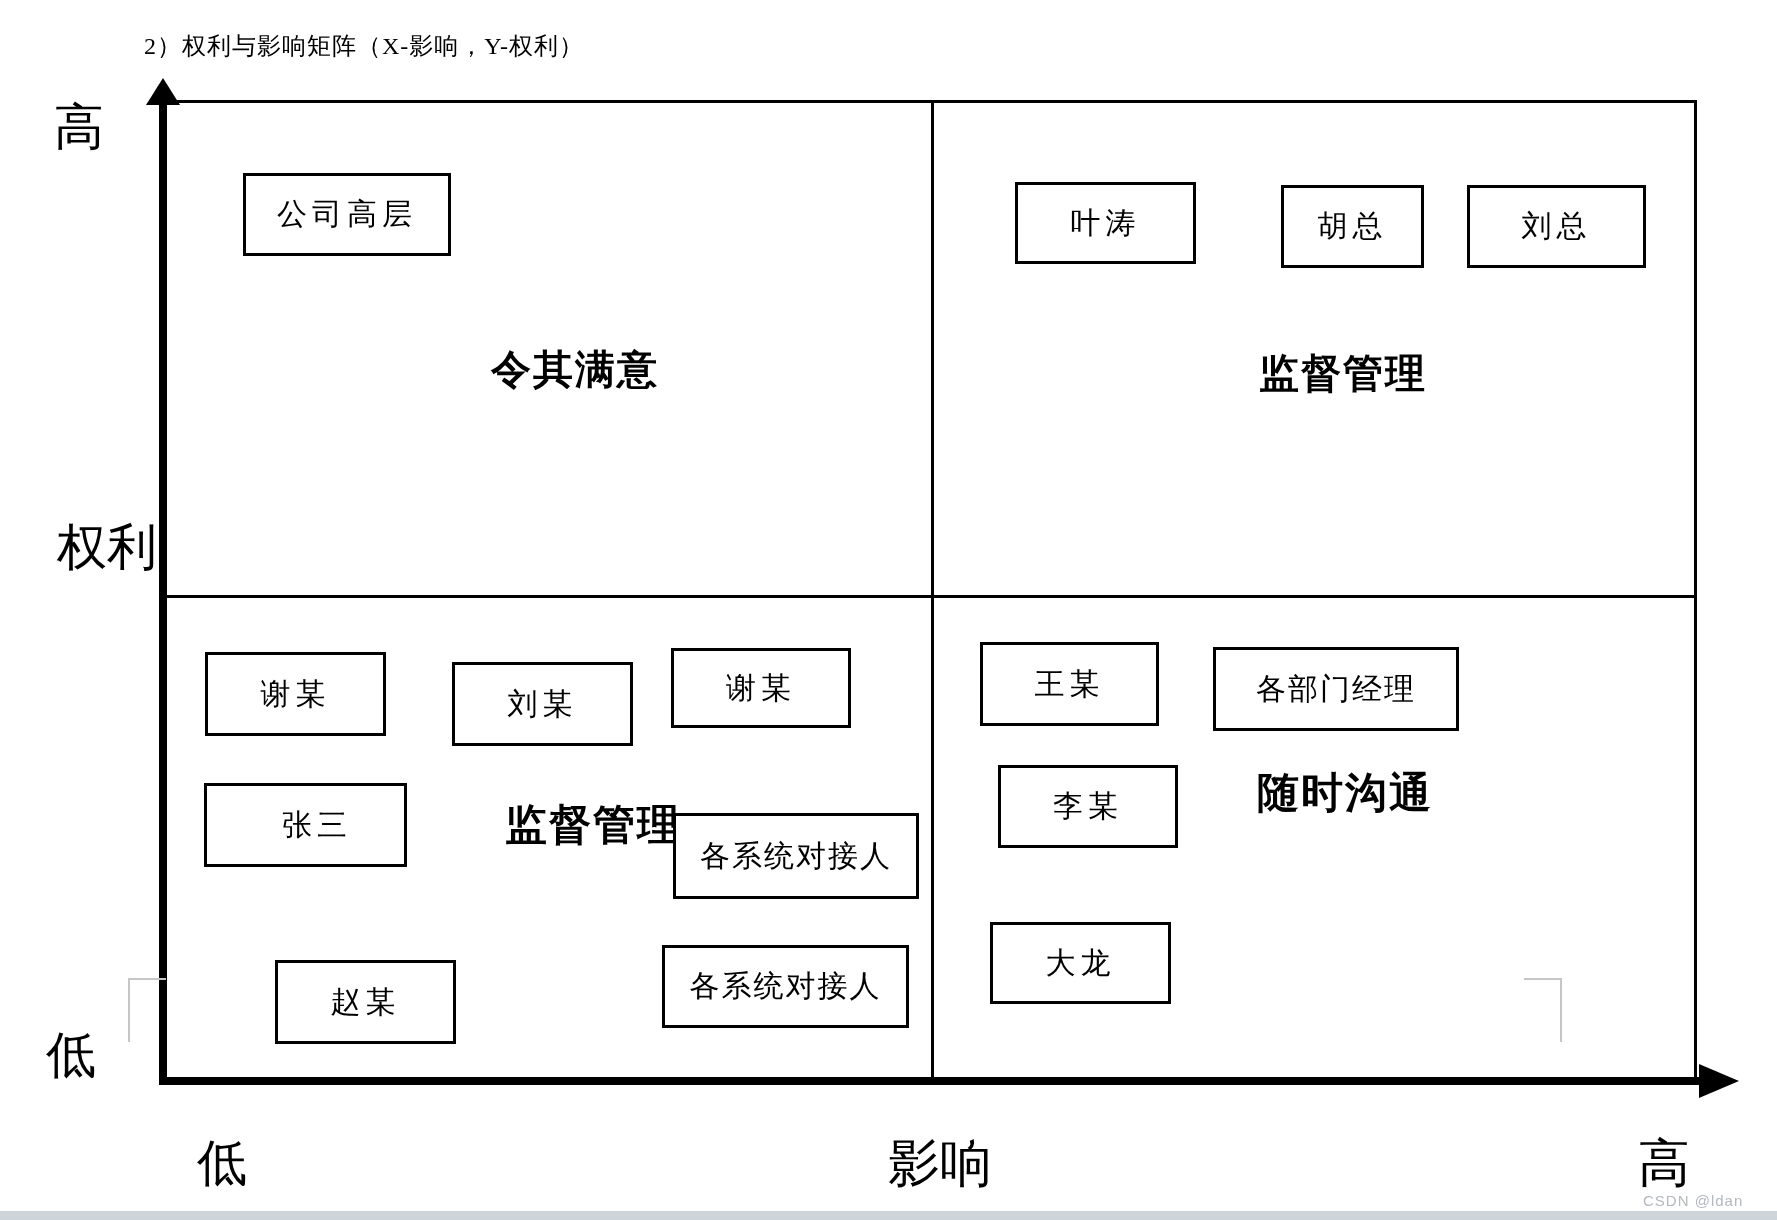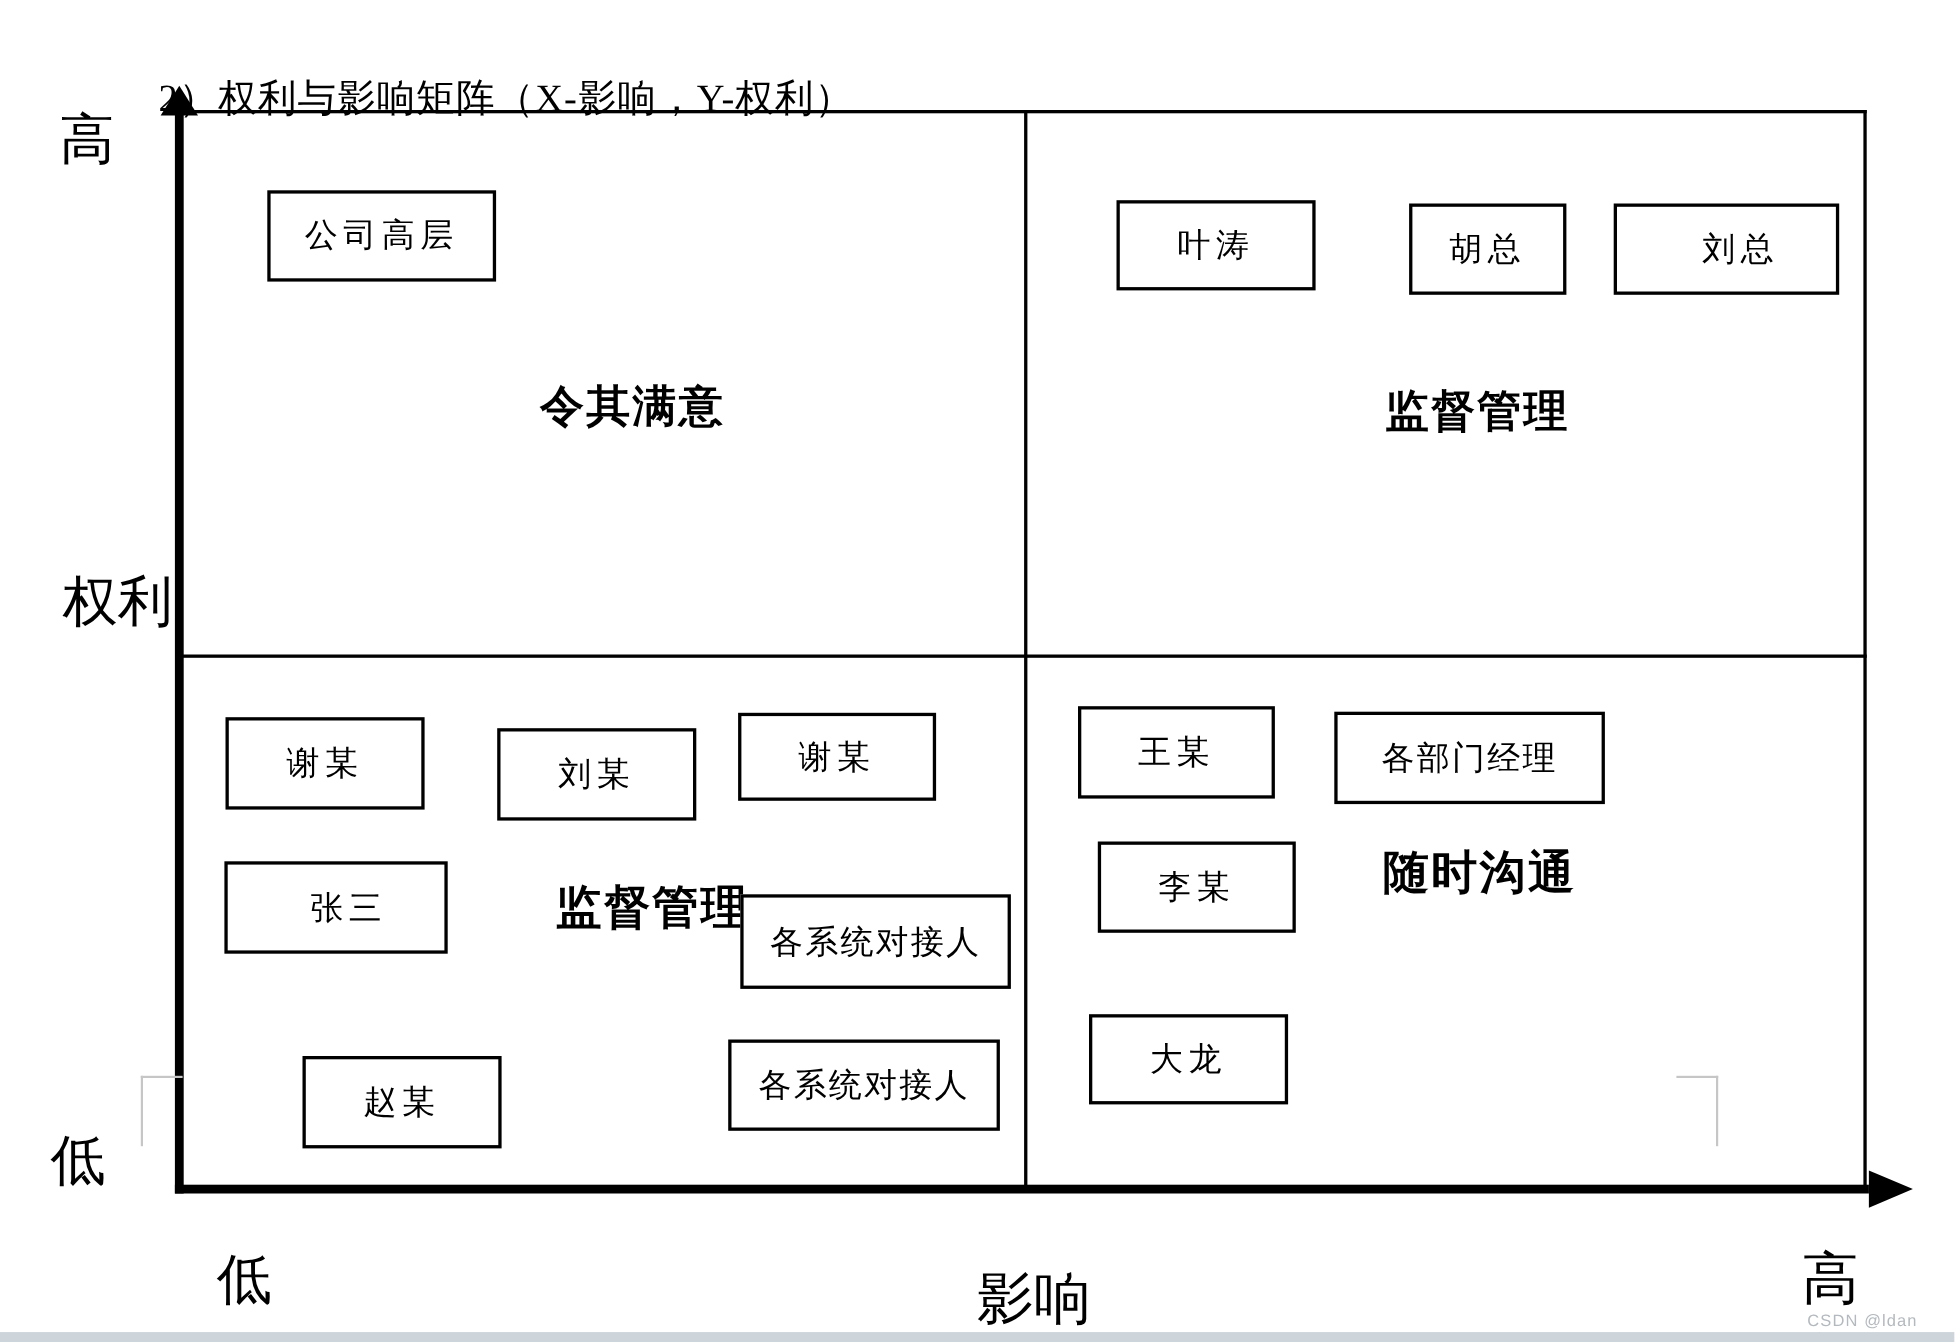--- a/index.html
+++ b/index.html
@@ -24,21 +24,21 @@
     border-bottom:27px solid #000;
   }
   .arrow-right{
     position:absolute;width:0;height:0;
     border-top:17px solid transparent;border-bottom:17px solid transparent;
     border-left:40px solid #000;
   }
   .corner-mark{position:absolute;width:36px;height:62px;}
   #corner-left{border-top:2px solid #c6c6c6;border-left:2px solid #c6c6c6;}
   #corner-right{border-top:2px solid #c6c6c6;border-right:2px solid #c6c6c6;}
-  #title{position:absolute;left:144px;top:30px;font-size:35px;letter-spacing:1px;margin-top:36px;}
+  #title{position:absolute;left:144px;top:30px;font-size:24px;letter-spacing:1px;}
   #watermark{
     position:absolute;left:1643px;top:1192px;font-size:15px;color:#b3b9be;
     font-family:"Liberation Sans","DejaVu Sans",sans-serif;letter-spacing:1px;
   }
   #bottom-strip{position:absolute;left:0;top:1211px;width:1777px;height:9px;background:#cdd4da;}
 </style>
 </head>
 <body>
 
 <div id="canvas">
@@ -52,33 +52,33 @@
 
   <div class="line" style="left:163px;top:100px;width:1534px;height:3px;"></div>
   <div class="line" style="left:1694px;top:100px;width:3px;height:981px;"></div>
   <div class="line" style="left:931px;top:100px;width:3px;height:981px;"></div>
   <div class="line" style="left:163px;top:595px;width:1534px;height:3px;"></div>
 
   <div class="axis-label" style="left:54px;top:100px;">高</div>
   <div class="axis-label" style="left:57px;top:520px;width:54px;text-align:center;">权利</div>
   <div class="axis-label" style="left:46px;top:1028px;">低</div>
   <div class="axis-label" style="left:197px;top:1136px;">低</div>
-  <div class="axis-label" style="left:888px;top:1136px;font-size:52px;margin-top:18px;">影响</div>
+  <div class="axis-label" style="left:888px;top:1136px;font-size:52px;">影响</div>
   <div class="axis-label" style="left:1638px;top:1136px;font-size:52px;">高</div>
 
   <div class="qlabel" style="left:491px;top:342px;">令其满意</div>
   <div class="qlabel" style="left:1259px;top:346px;">监督管理</div>
   <div class="qlabel" style="left:505px;top:797px;font-size:42px;">监督管理</div>
   <div class="qlabel" style="left:1257px;top:765px;font-size:42px;">随时沟通</div>
 
   <div class="box" style="left:243px;top:173px;width:202px;height:77px;">公司高层</div>
 
   <div class="box" style="left:1281px;top:185px;width:137px;height:77px;">胡总</div>
   <div class="box" style="left:1015px;top:182px;width:175px;height:76px;">叶涛</div>
-  <div class="box" style="left:1467px;top:185px;width:173px;height:77px;padding-left:26px;">刘总</div>
+  <div class="box" style="left:1467px;top:185px;width:173px;height:77px;">刘总</div>
 
   <div class="box" style="left:205px;top:652px;width:175px;height:78px;">谢某</div>
   <div class="box" style="left:452px;top:662px;width:175px;height:78px;">刘某</div>
   <div class="box" style="left:671px;top:648px;width:174px;height:74px;">谢某</div>
   <div class="box" style="left:204px;top:783px;width:174px;height:78px;padding-left:23px;">张三</div>
   <div class="box" style="left:673px;top:813px;width:240px;height:80px;letter-spacing:2px;">各系统对接人</div>
   <div class="box" style="left:275px;top:960px;width:175px;height:78px;">赵某</div>
   <div class="box" style="left:662px;top:945px;width:241px;height:77px;letter-spacing:2px;">各系统对接人</div>
 
   <div class="box" style="left:1213px;top:647px;width:240px;height:78px;letter-spacing:2px;">各部门经理</div>

